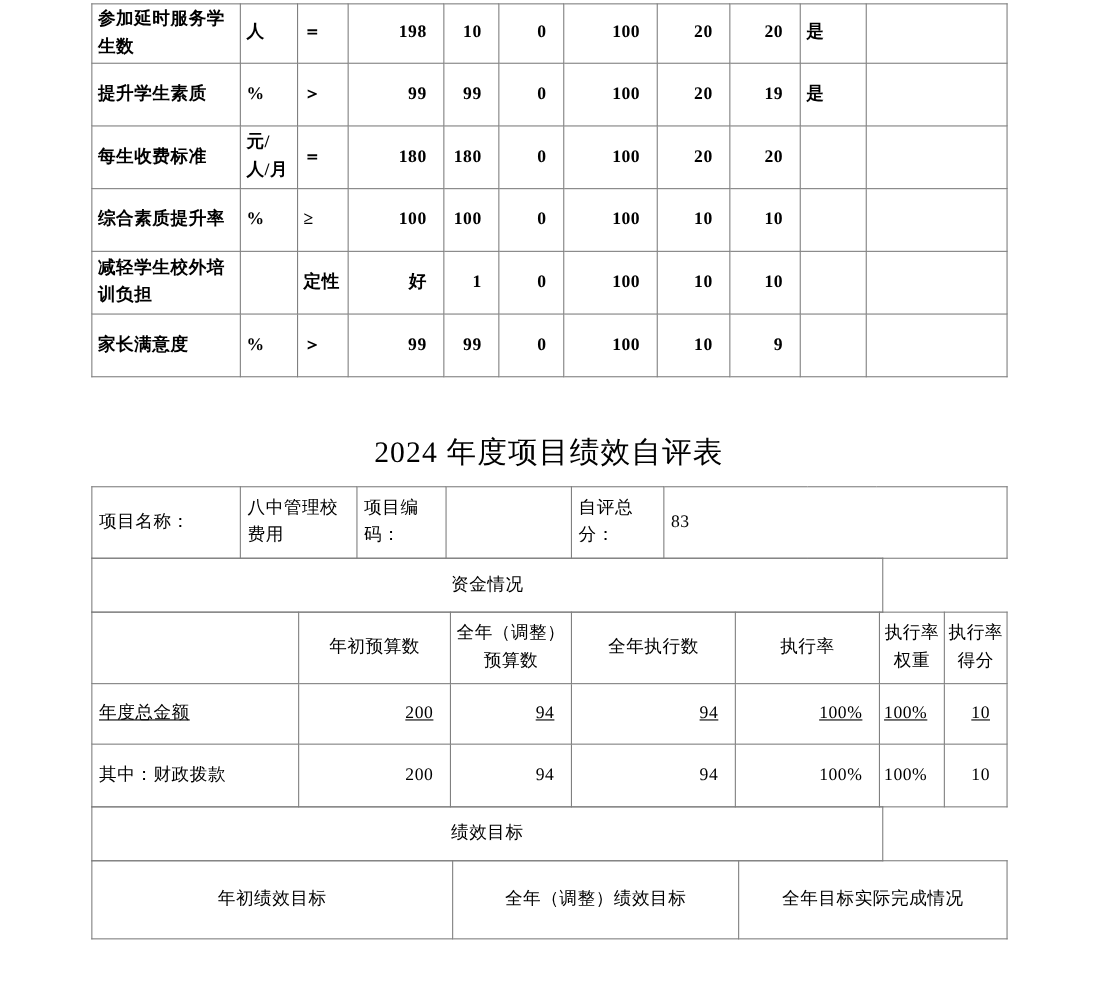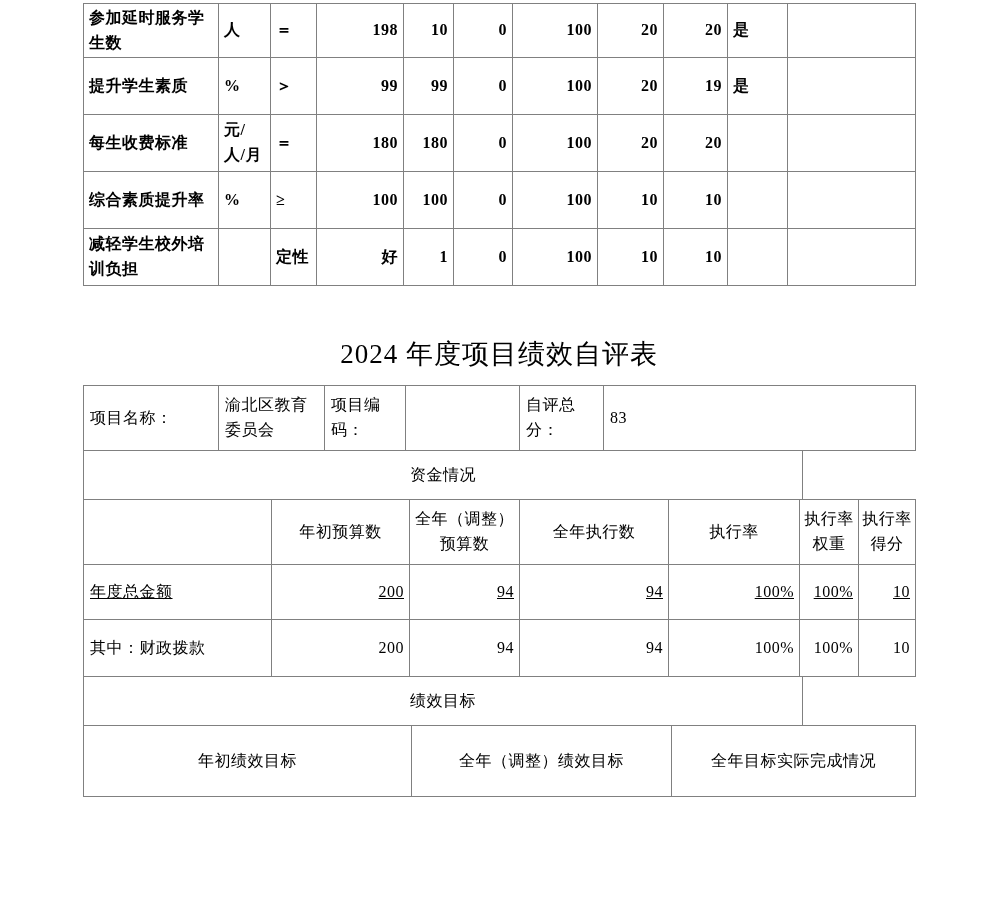--- a/index.html
+++ b/index.html
@@ -10,21 +10,21 @@
   }
   .doc{margin-left:83px;width:832px;}
   table{border-collapse:collapse;table-layout:fixed;width:720px;}
   td{
     border:1px solid #808080;
     font-size:16px;line-height:1.55;letter-spacing:0.5px;
     vertical-align:middle;padding:0;word-break:break-all;
     overflow:hidden;
   }
   .tL{text-align:left;padding-left:5px;padding-right:4px;}
-  .tR{text-align:right;padding-right:5px;padding-left:2px;}
+  .tR{text-align:right;padding-right:15px;padding-left:2px;}
   .tC{text-align:center;padding:0 2px;}
   .lbl{text-align:left;padding-left:6px;padding-right:6px;}
   #indicator-tbl{margin-top:3px;font-weight:bold;}
   #indicator-tbl td{height:56px;}
   #indicator-tbl tr.r1 td{height:53px;}
   .stk{margin-top:-1px;}
   #info-tbl td{height:64px;}
   .band td{height:48px;text-align:center;}
   #funding-tbl tr.hdr td{height:64px;}
   #funding-tbl tr.d1 td{height:54px;text-decoration:underline;}
@@ -114,40 +114,53 @@
       <td class="tL">定性</td>
       <td class="tR">好</td>
       <td class="tR">1</td>
       <td class="tR">0</td>
       <td class="tR">100</td>
       <td class="tR">10</td>
       <td class="tR">10</td>
       <td class="tL"></td>
       <td class="tL"></td>
     </tr>
+    <tr>
+      <td class="tL">家长满意度</td>
+      <td class="tL">%</td>
+      <td class="tL">＞</td>
+      <td class="tR">99</td>
+      <td class="tR">99</td>
+      <td class="tR">0</td>
+      <td class="tR">100</td>
+      <td class="tR">10</td>
+      <td class="tR">9</td>
+      <td class="tL"></td>
+      <td class="tL"></td>
+    </tr>
   </tbody>
     </table>
 
   <div id="page-title">2024 年度项目绩效自评表</div>
 
   <table id="info-tbl">
     <colgroup>
       <col style="width:135px">
         <col style="width:106px">
         <col style="width:81px">
       <col style="width:114px">
         <col style="width:84px">
         <col style="width:130px">
       <col style="width:63px">
         <col style="width:119px">
     </colgroup>
     <tbody>
         <tr>
       <td class="lbl">项目名称：</td>
-      <td class="lbl">渝北区教育委员会</td>
+      <td class="lbl">八中管理校费用</td>
       <td class="lbl">项目编码：</td>
       <td class="lbl"></td>
       <td class="lbl">自评总分：</td>
       <td class="lbl" colspan="3">83</td>
     </tr>
   </tbody>
     </table>
 
   <table class="stk band">
     <tbody>

